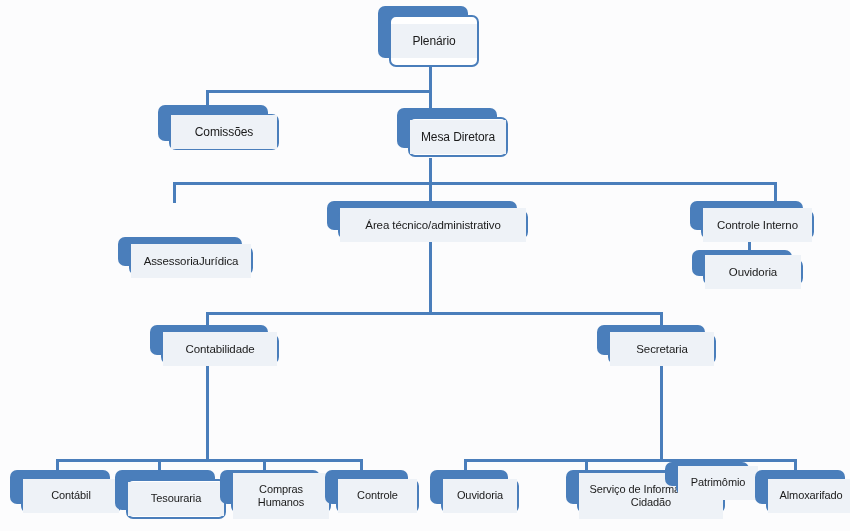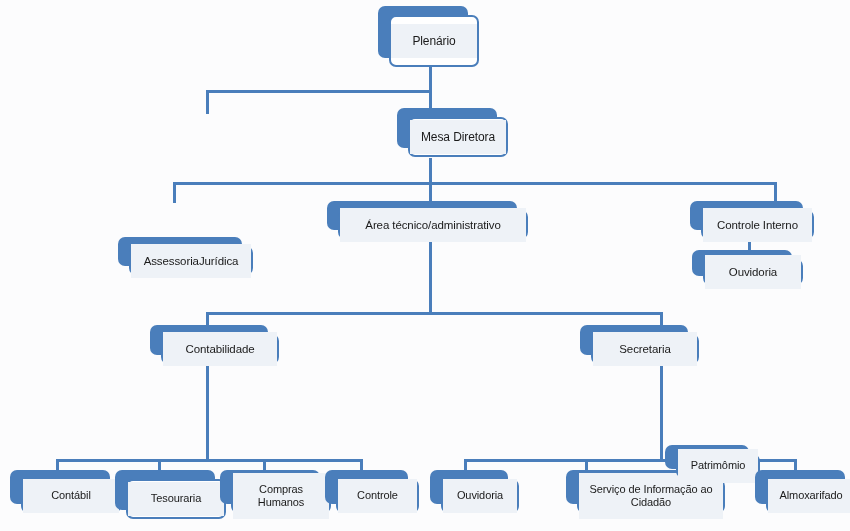--- a/index.html
+++ b/index.html
@@ -105,20 +105,26 @@
   <div class="line line-v" style="left:700px; top:459px; height:18px;"></div>
   <div class="line line-v" style="left:794px; top:459px; height:18px;"></div>
 
   <div class="node lvl1" style="left:378px; top:6px; width:90px; height:52px;">
     <div class="plate-back"></div>
     <div class="plate-front">
       <span class="label">Plenário</span>
     </div>
   </div>
 
+  <div class="node lvl1" style="left:158px; top:105px; width:110px; height:36px;">
+    <div class="plate-back"></div>
+    <div class="plate-front">
+      <span class="label">Comissões</span>
+    </div>
+  </div>
 
   <div class="node lvl1" style="left:397px; top:108px; width:100px; height:40px;">
     <div class="plate-back"></div>
     <div class="plate-front">
       <span class="label">Mesa Diretora</span>
     </div>
   </div>
 
   <div class="node" style="left:118px; top:201px; width:124px; height:29px;margin-top:36px;">
     <div class="plate-back"></div>
@@ -148,21 +154,21 @@
     </div>
   </div>
 
   <div class="node" style="left:150px; top:325px; width:118px; height:30px;">
     <div class="plate-back"></div>
     <div class="plate-front">
       <span class="label">Contabilidade</span>
     </div>
   </div>
 
-  <div class="node" style="left:580px; top:325px; width:108px; height:30px;">
+  <div class="node" style="left:597px; top:325px; width:108px; height:30px;">
     <div class="plate-back"></div>
     <div class="plate-front">
       <span class="label">Secretaria</span>
     </div>
   </div>
 
   <div class="node leaf" style="left:10px; top:470px; width:100px; height:34px;">
     <div class="plate-back"></div>
     <div class="plate-front">
       <span class="label">Contábil</span>
@@ -197,21 +203,21 @@
     </div>
   </div>
 
   <div class="node leaf" style="left:518px; top:470px; width:148px; height:34px;margin-left:48px;">
     <div class="plate-back"></div>
     <div class="plate-front">
       <span class="label">Serviço de Informação ao Cidadão</span>
     </div>
   </div>
 
-  <div class="node leaf" style="left:665px; top:445px; width:84px; height:24px;">
+  <div class="node leaf" style="left:665px; top:462px; width:84px; height:24px;">
     <div class="plate-back"></div>
     <div class="plate-front">
       <span class="label">Patrimômio</span>
     </div>
   </div>
 
   <div class="node leaf" style="left:755px; top:470px; width:90px; height:34px;">
     <div class="plate-back"></div>
     <div class="plate-front">
       <span class="label">Almoxarifado</span>

